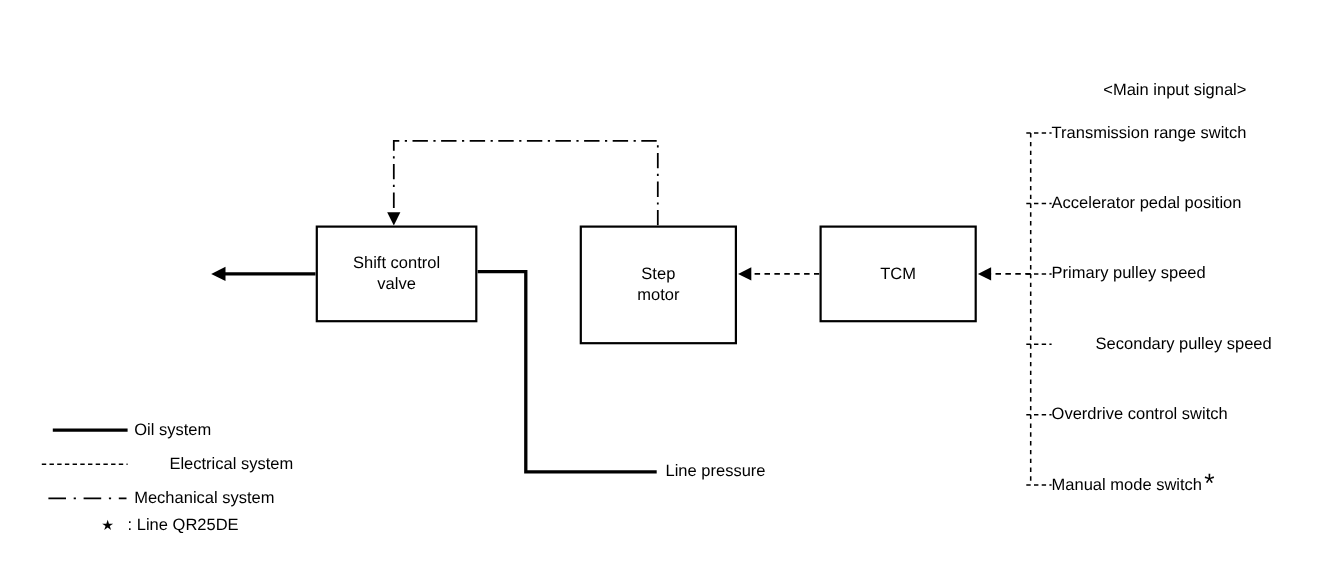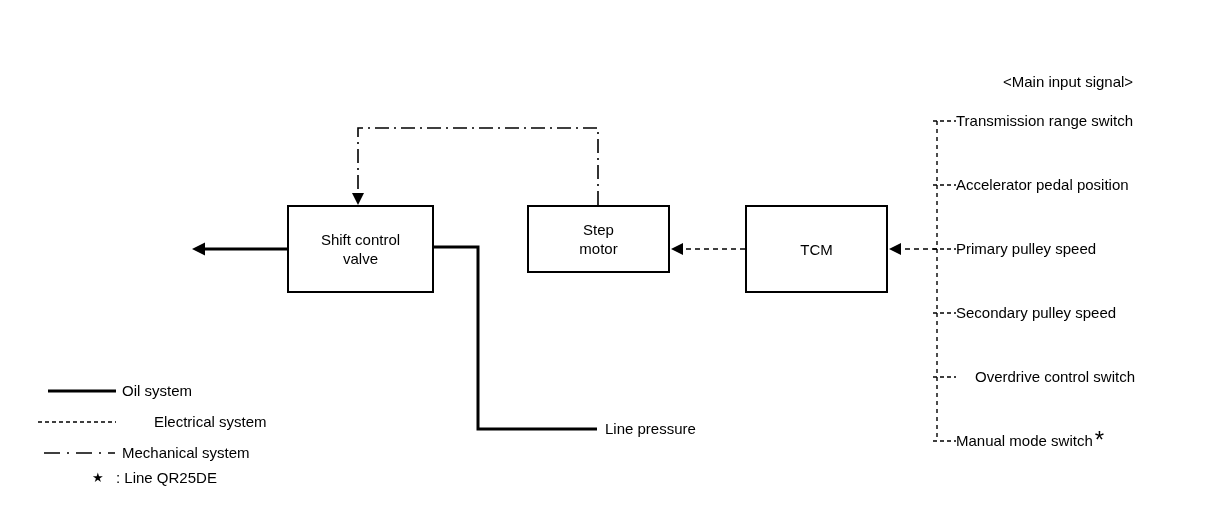--- a/index.html
+++ b/index.html
@@ -72,37 +72,37 @@
 
     <line x1="48" y1="391" x2="116" y2="391" stroke="#000" stroke-width="3"></line>
     <line x1="38" y1="422" x2="116" y2="422" stroke="#000" stroke-width="1.5" stroke-dasharray="4 3"></line>
     <line x1="44" y1="453" x2="115" y2="453" stroke="#000" stroke-width="1.5" stroke-dasharray="16 7 2 7"></line>
   </svg>
 
   <div class="box" style="left:287px;top:205px;width:147px;height:88px;">
     <span>Shift control
 valve</span>
   </div>
-  <div class="box" style="left:527px;top:205px;width:143px;height:68px;">
+  <div class="box" style="left:527px;top:205px;width:143px;height:108px;">
     <span>Step
 motor</span>
   </div>
   <div class="box" style="left:745px;top:205px;width:143px;height:88px;">
     <span>TCM</span>
   </div>
 
   <div class="lbl" style="left:605px;top:420px;">Line pressure</div>
 
   <div class="lbl" style="left:1003px;top:73px;">&lt;Main input signal&gt;</div>
 
   <div class="lbl item" style="top:112px;">Transmission range switch</div>
   <div class="lbl item" style="top:176px;">Accelerator pedal position</div>
   <div class="lbl item" style="top:240px;">Primary pulley speed</div>
-  <div class="lbl item" style="top:304px;">Secondary pulley speed</div>
-  <div class="lbl item" style="top:368px;margin-left:19px;">Overdrive control switch</div>
+  <div class="lbl item" style="top:304px;margin-left:40px;">Secondary pulley speed</div>
+  <div class="lbl item" style="top:368px;">Overdrive control switch</div>
   <div class="lbl item" style="top:432px;">
     <span>Manual mode switch</span><span class="ast">*</span>
   </div>
 
   <div class="lbl legend-label" style="top:382px;">Oil system</div>
   <div class="lbl legend-label" style="top:413px;margin-left:32px;">Electrical system</div>
   <div class="lbl legend-label" style="top:444px;">Mechanical system</div>
 
   <span class="star" style="left:92px;top:470px;">★</span>
   <div class="lbl" style="left:116px;top:469px;">: Line QR25DE</div>

